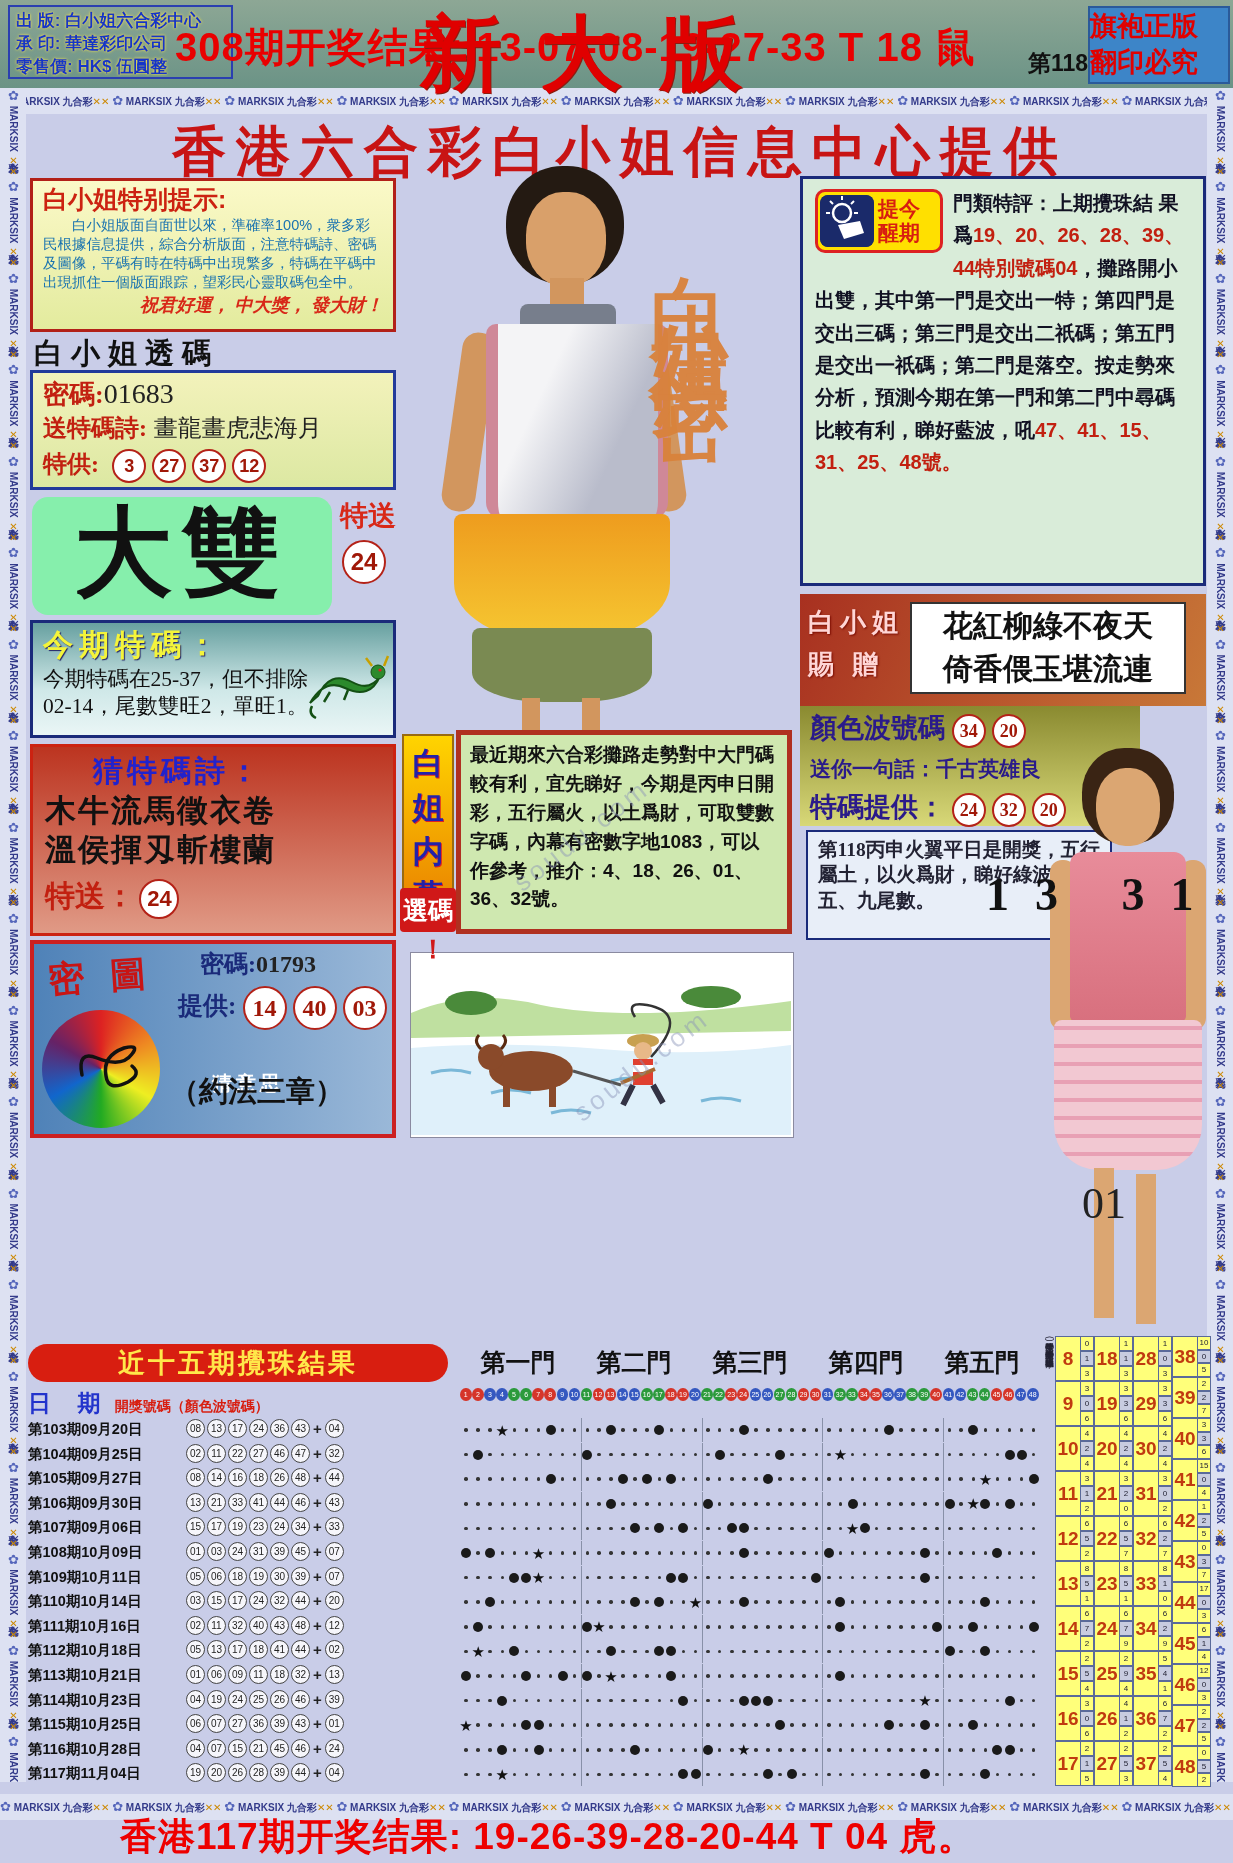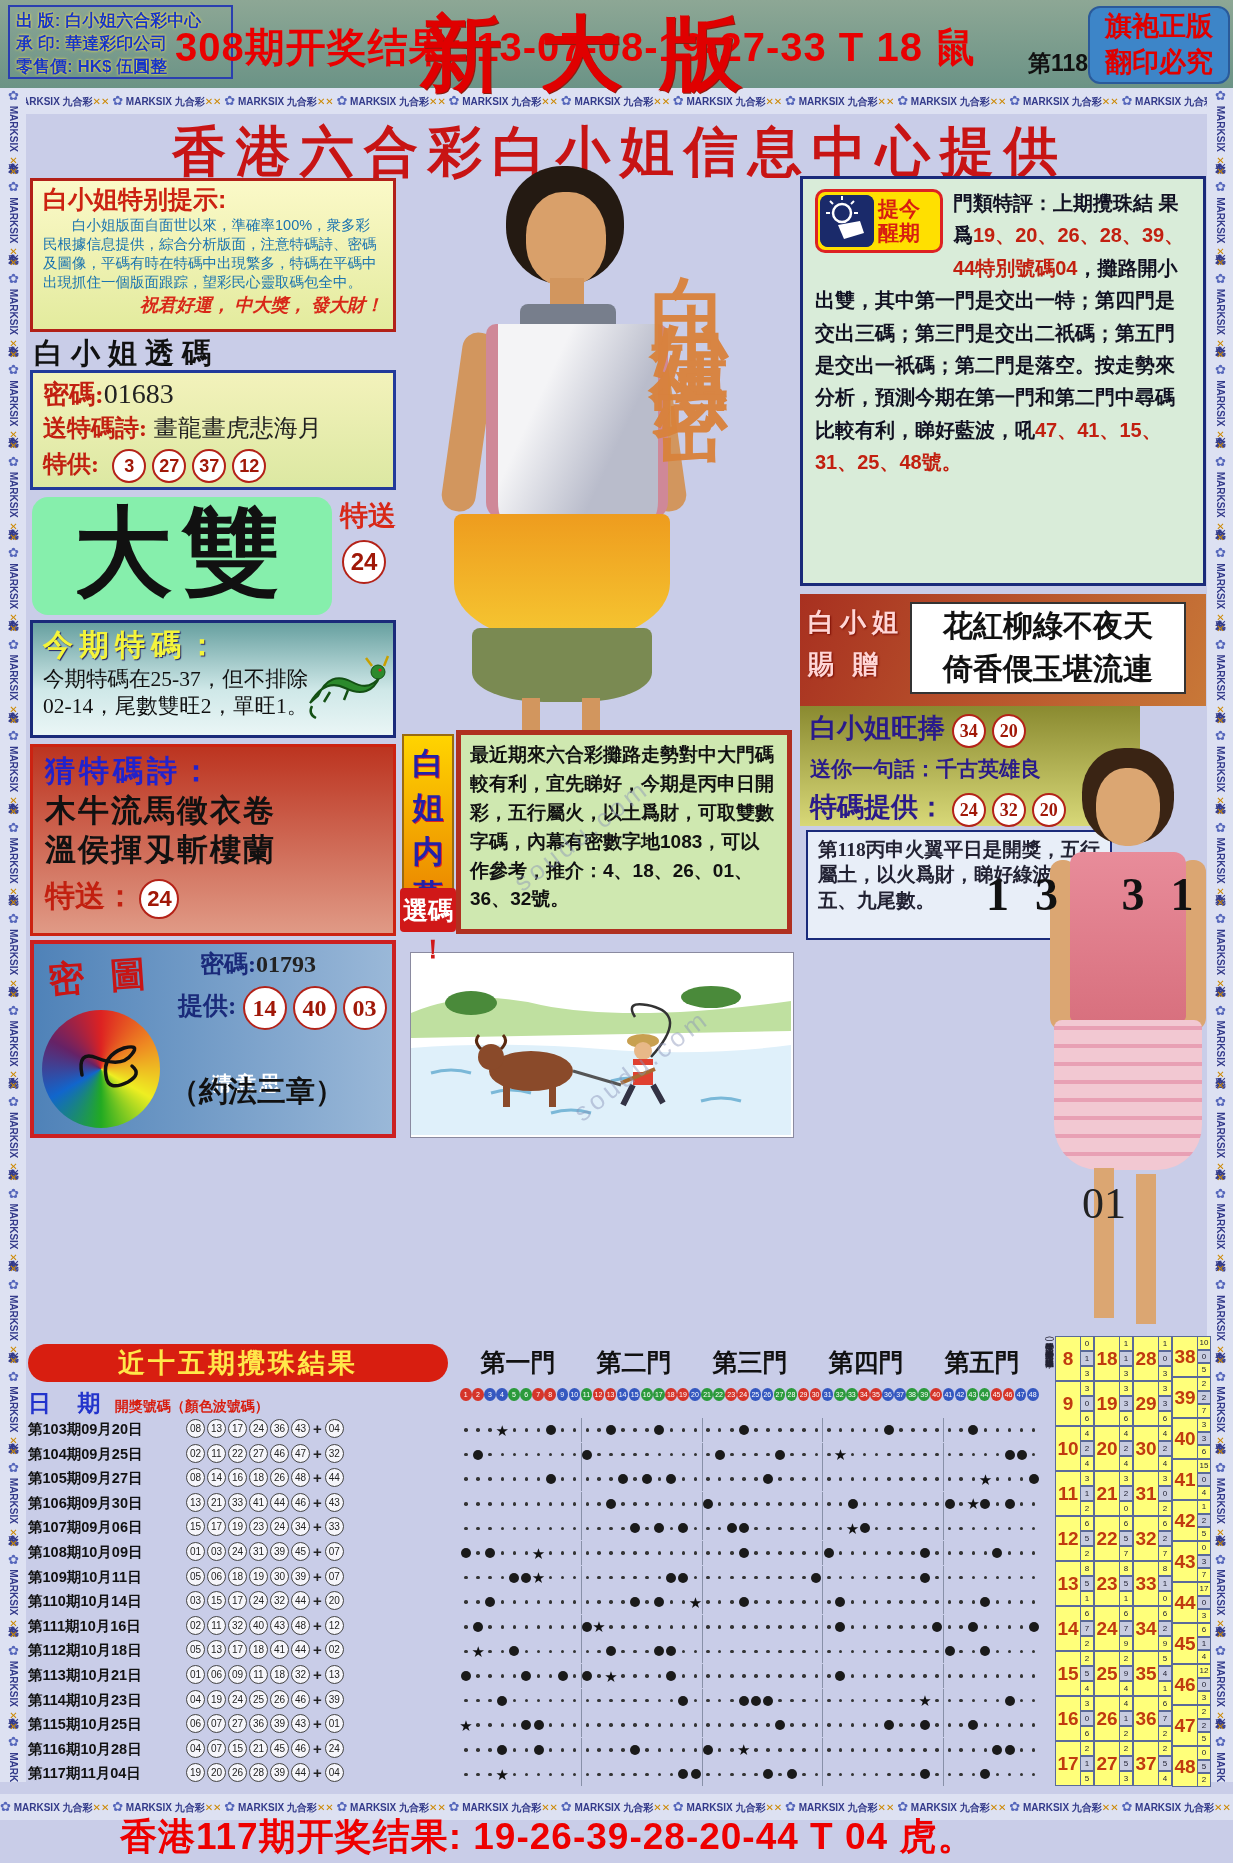--- a/index.html
+++ b/index.html
@@ -5,21 +5,21 @@
   html,body{margin:0;padding:0;background:#9aa0b8;font-family:"Liberation Sans","DejaVu Sans",sans-serif;}
   #page{position:relative;width:1233px;height:1863px;background:#c9cde8;overflow:hidden;margin:0 auto;}
   .abs{position:absolute;}
   
   .topbar{left:0;top:0;width:1233px;height:88px;background:linear-gradient(180deg,#8da795,#6b9386);}
   .pubbox{left:8px;top:5px;width:225px;height:74px;border:2px solid #2a3fb0;padding:2px 6px;box-sizing:border-box;}
   .publine{color:#1535c8;font-weight:bold;font-size:17px;line-height:23px;white-space:nowrap;text-shadow:0 0 3px #ffe84a,0 0 1px #ffe84a;}
   .overlay-result{left:175px;top:20px;width:1000px;color:#e90000;font-size:40px;font-weight:bold;white-space:nowrap;z-index:1;letter-spacing:1px;}
   .masthead{left:420px;top:0px;z-index:2;color:#e00000;font-size:82px;font-weight:900;font-family:"Liberation Serif","DejaVu Serif",serif;letter-spacing:38px;text-shadow:1px 1px 0 #8c1c10;}
   .issue-note{left:1028px;top:48px;color:#111;font-size:23px;font-weight:bold;z-index:3;white-space:nowrap;}
-  .copybox{left:1088px;top:6px;width:138px;height:74px;background:#3d85c8;border-radius:12px;border:2px solid #2a5a9a;color:#e00000;font-size:27px;font-weight:900;text-align:center;line-height:36px;z-index:4;}
+  .copybox{left:1088px;top:6px;width:138px;height:74px;background:#3d85c8;border-radius:0;border:2px solid #2a5a9a;color:#e00000;font-size:27px;font-weight:900;line-height:36px;z-index:4;}
   
   .strip{background:#dde1f2;color:#333a8a;font-size:10px;font-weight:bold;overflow:hidden;white-space:nowrap;}
   .strip-h{left:0;width:1233px;height:26px;line-height:26px;}
   .strip-v{top:88px;width:26px;height:1694px;writing-mode:vertical-rl;line-height:26px;}
   .strip .fl{color:#5566bb;font-size:13px;}
   .strip .bx{color:#cc8800;}
   
   .main-title{left:40px;top:116px;width:1160px;text-align:center;color:#c81414;font-family:"Liberation Serif","DejaVu Serif",serif;font-size:54px;font-weight:900;letter-spacing:10px;white-space:nowrap;}
   
   .tip-box{left:30px;top:178px;width:366px;height:154px;border:3px solid #b22018;background:linear-gradient(180deg,#fbf9c8,#e3eb9e);box-sizing:border-box;padding:2px 10px;}
@@ -30,21 +30,21 @@
   .micode-box{left:30px;top:370px;width:366px;height:120px;border:3px solid #223a9a;background:linear-gradient(180deg,#f3f2bb,#dce8a2);box-sizing:border-box;padding:4px 10px;}
   .lred{color:#c22010;font-weight:bold;font-family:"Liberation Serif","DejaVu Serif",serif;}
   .micode-box .v{color:#222;font-family:"Liberation Serif","DejaVu Serif",serif;}
   .dashuang{left:32px;top:497px;width:300px;height:118px;background:#86efac;border-radius:16px;text-align:center;line-height:112px;color:#111;font-size:98px;font-weight:900;font-family:"Liberation Serif","DejaVu Serif",serif;letter-spacing:10px;}
   .tesong-lab{left:340px;top:497px;color:#d82818;font-size:28px;font-weight:bold;font-family:"Liberation Serif","DejaVu Serif",serif;}
   .teima-box{left:30px;top:620px;width:366px;height:118px;border:3px solid #1a2a7a;background:linear-gradient(180deg,#67a0a0 0%,#cfe8e8 60%,#eaf6f6 100%);box-sizing:border-box;padding:2px 10px;}
   .teima-title{color:#f4f43a;font-size:30px;font-weight:bold;letter-spacing:6px;text-shadow:1px 1px 1px #226;}
   .teima-body{color:#111;font-size:21.5px;line-height:1.25;font-family:"Liberation Serif","DejaVu Serif",serif;width:290px;}
   .dragon{left:300px;top:648px;width:90px;height:80px;}
   .poem-box{left:30px;top:744px;width:366px;height:192px;border:3px solid #cc2211;background:linear-gradient(180deg,#bc3420,#e09a86);box-sizing:border-box;padding:4px 12px;}
-  .poem-title{color:#2222cc;font-size:30px;font-weight:900;letter-spacing:4px;}
+  .poem-title{color:#2222cc;font-size:30px;font-weight:900;letter-spacing:4px;margin-left:48px;}
   .poem-line{color:#111;font-size:31px;font-weight:900;letter-spacing:2px;line-height:1.25;white-space:nowrap;}
   .mitu-box{left:30px;top:940px;width:366px;height:198px;border:4px solid #cc2020;background:linear-gradient(90deg,#4f82b8,#9ab8d8);box-sizing:border-box;}
   .mitu-title{left:48px;top:952px;color:#c81414;font-size:36px;font-weight:900;font-family:"Liberation Serif","DejaVu Serif",serif;letter-spacing:26px;transform:rotate(-4deg);}
   .rainbow{left:42px;top:1010px;width:118px;height:118px;border-radius:50%;background:conic-gradient(#d22,#e82,#ee2,#2a2,#16c,#626,#d22);}
   .mitu-mi{left:200px;top:948px;font-size:24px;color:#1a2a7a;font-weight:bold;font-family:"Liberation Serif","DejaVu Serif",serif;}
   .mitu-mi .v{color:#222;}
   .mitu-ti{left:178px;top:986px;font-size:25px;color:#1a2a7a;font-weight:bold;font-family:"Liberation Serif","DejaVu Serif",serif;}
   .mitu-guess{left:212px;top:1040px;color:#fff;font-size:20px;font-weight:900;letter-spacing:4px;margin-top:30px;}
   .mitu-ans{left:170px;top:1072px;color:#111;font-size:29px;font-weight:900;white-space:nowrap;}
   
@@ -289,21 +289,21 @@
       <div>白小姐</div>
       <div>賜 贈</div>
     </div>
     <div class="cizeng-poem">
       <div>花紅柳綠不夜天</div>
       <div>倚香偎玉堪流連</div>
     </div>
   </div>
 
   <div class="abs wangpeng">
-    <div class="wp-row"><span>白小姐旺捧</span> <span class="circs">
+    <div class="wp-row"><span>顏色波號碼</span> <span class="circs">
           <span class="circ c34">34</span>
           <span class="circ c34">20</span>
         </span></div>
     <div class="wp-row sm"><span class="sm">送你一句話：</span><span class="sm">千古英雄良</span></div>
     <div class="wp-row"><span>特碼提供：</span> <span class="circs">
           <span class="circ c34">24</span>
           <span class="circ c34">32</span>
           <span class="circ c34">20</span>
         </span></div>
   </div>

